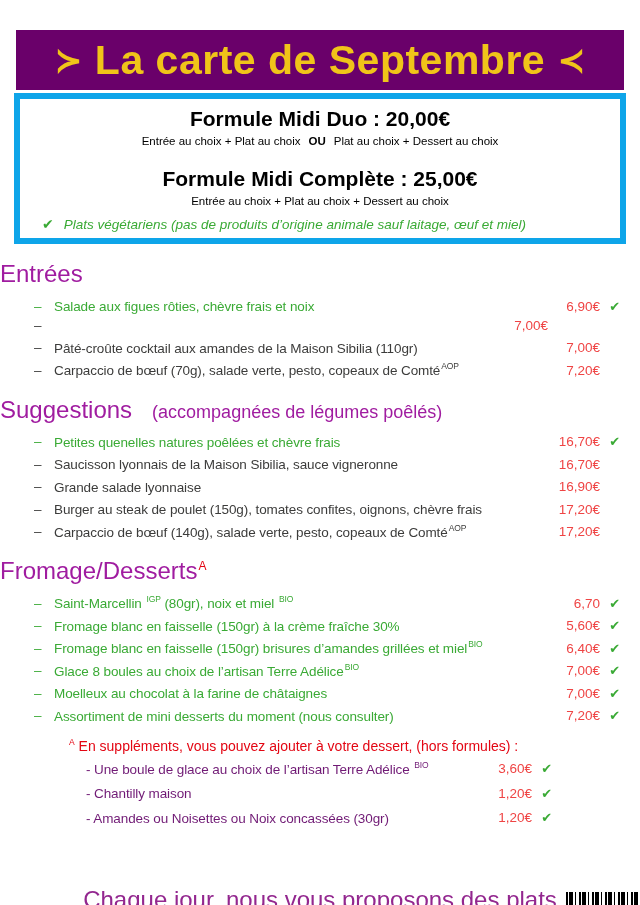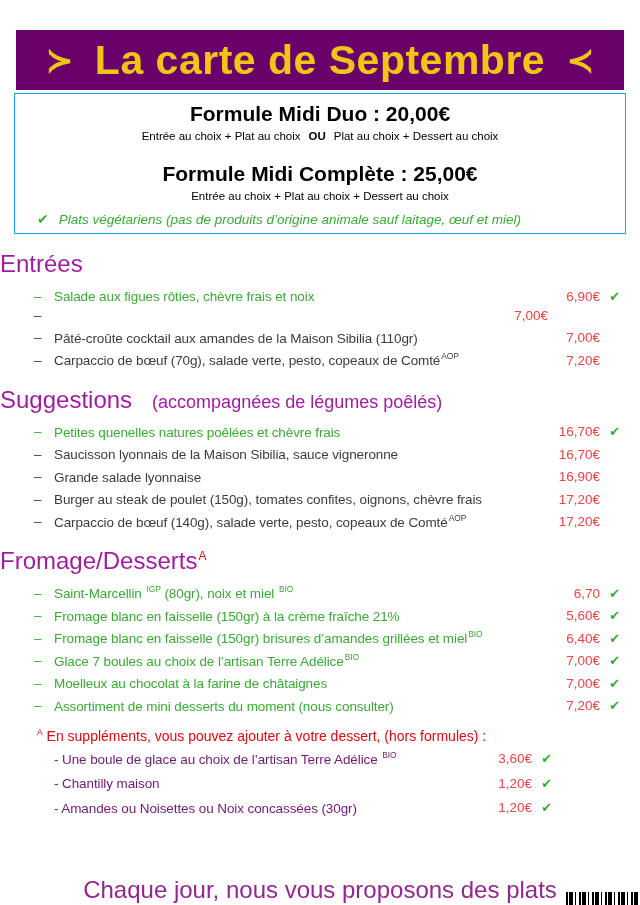--- a/index.html
+++ b/index.html
@@ -2,25 +2,25 @@
 <html><head>
 <meta charset="utf-8">
 <style>
   html,body{margin:0;padding:0;background:#fff;}
   .page{width:640px;height:905px;position:relative;background:#fff;overflow:hidden;
         font-family:"Liberation Sans","DejaVu Sans",sans-serif;color:#1d1d1b;}
 
   
   .banner{margin:30px 16px 0;height:60px;background:#6a006a;
           display:flex;align-items:center;justify-content:center;gap:10px;}
-  .banner-title{margin:11px;color:#f0c419;font-size:41px;font-weight:bold;letter-spacing:.5px;line-height:1;}
+  .banner-title{margin:2px;color:#f0c419;font-size:41px;font-weight:bold;letter-spacing:.5px;line-height:1;}
   .orn{color:#f0c419;font-size:34px;font-weight:bold;line-height:1;}
 
   
-  .formules{margin:3px 14px 0;border:1px solid #0ea5e9;padding:8px 10px 6px;text-align:center;}
+  .formules{margin:3px 14px 0;border:6px solid #0ea5e9;padding:8px 10px 6px;text-align:center;}
   .f-title{font-size:21px;font-weight:bold;color:#000;}
   .f-title.second{margin-top:20px;}
   .f-desc{font-size:11.5px;margin-top:4px;color:#000;}
   .f-desc .ou{font-weight:bold;margin:16px 8px;}
   .veg-note{margin-top:9px;display:flex;align-items:center;gap:10px;padding-left:12px;
             color:#3aaa35;font-size:13.5px;font-style:italic;text-align:left;}
   .veg-note .check{font-style:normal;font-weight:bold;font-size:14px;}
 
   
   .sec-head{margin:16px 0 0;text-align:left;color:#a01ca0;font-size:24px;font-weight:normal;}
@@ -32,21 +32,21 @@
   .item{display:grid;grid-template-columns:20px 1fr 52px 20px;align-items:baseline;
         font-size:13.5px;line-height:19px;color:#3c3c3b;letter-spacing:-.1px;}
   .item .dash{color:#3c3c3b;}
   .item .nm{white-space:nowrap;}
   .item.veg .dash,.item.veg .nm{color:#3aaa35;}
   .item .price{text-align:right;color:#ef4444;letter-spacing:0;}
   .item .check{text-align:right;color:#3aaa35;font-weight:bold;font-size:13px;}
   sup{font-size:8.5px;margin-left:1px;}
 
   
-  .supp{margin:8px 88px 0 36px;}
+  .supp{margin:8px 88px 0 68px;}
   .supp-note{color:#e30613;font-size:14px;line-height:18px;}
   .supp .item{grid-template-columns:1fr 52px 20px;line-height:20px;}
   .supp .item .nm{color:#701a75;padding-left:18px;}
 
   
   .footer{margin-top:54px;text-align:center;color:#93278f;font-size:24px;line-height:35px;}
 
   
   .barcode{position:absolute;right:0;bottom:0;width:74px;height:13px;
     background:repeating-linear-gradient(90deg,#000 0 2px,#fff 2px 3px,#000 3px 7px,#fff 7px 9px,#000 9px 10px,#fff 10px 13px);}
@@ -139,33 +139,33 @@
   <h2 class="sec-head"><span>Fromage/Desserts</span><sup class="red">A</sup></h2>
   <div class="items">
     <div class="item veg">
       <span class="dash">–</span>
       <span class="nm"><span>Saint-Marcellin </span><sup>IGP</sup><span> (80gr), noix et miel </span><sup>BIO</sup></span>
       <span class="price">6,70</span>
       <span class="check">✔</span>
     </div>
     <div class="item veg">
       <span class="dash">–</span>
-      <span class="nm"><span>Fromage blanc en faisselle (150gr) à la crème fraîche 21%</span><sup></sup></span>
+      <span class="nm"><span>Fromage blanc en faisselle (150gr) à la crème fraîche 30%</span><sup></sup></span>
       <span class="price">5,60€</span>
       <span class="check">✔</span>
     </div>
     <div class="item veg">
       <span class="dash">–</span>
       <span class="nm"><span>Fromage blanc en faisselle (150gr) brisures d’amandes grillées et miel</span><sup>BIO</sup></span>
       <span class="price">6,40€</span>
       <span class="check">✔</span>
     </div>
     <div class="item veg">
       <span class="dash">–</span>
-      <span class="nm"><span>Glace 7 boules au choix de l’artisan Terre Adélice</span><sup>BIO</sup></span>
+      <span class="nm"><span>Glace 8 boules au choix de l’artisan Terre Adélice</span><sup>BIO</sup></span>
       <span class="price">7,00€</span>
       <span class="check">✔</span>
     </div>
     <div class="item veg">
       <span class="dash">–</span>
       <span class="nm"><span>Moelleux au chocolat à la farine de châtaignes</span><sup></sup></span>
       <span class="price">7,00€</span>
       <span class="check">✔</span>
     </div>
     <div class="item veg">

